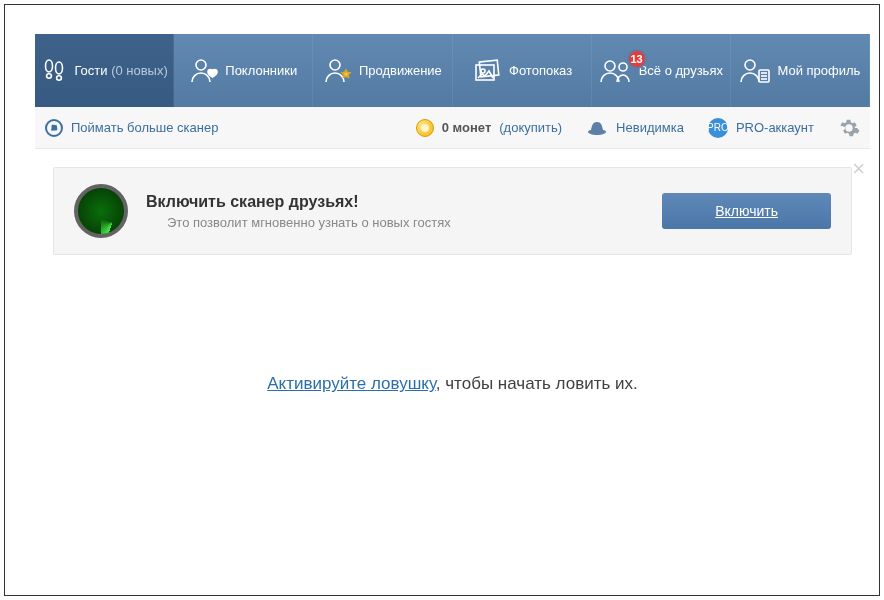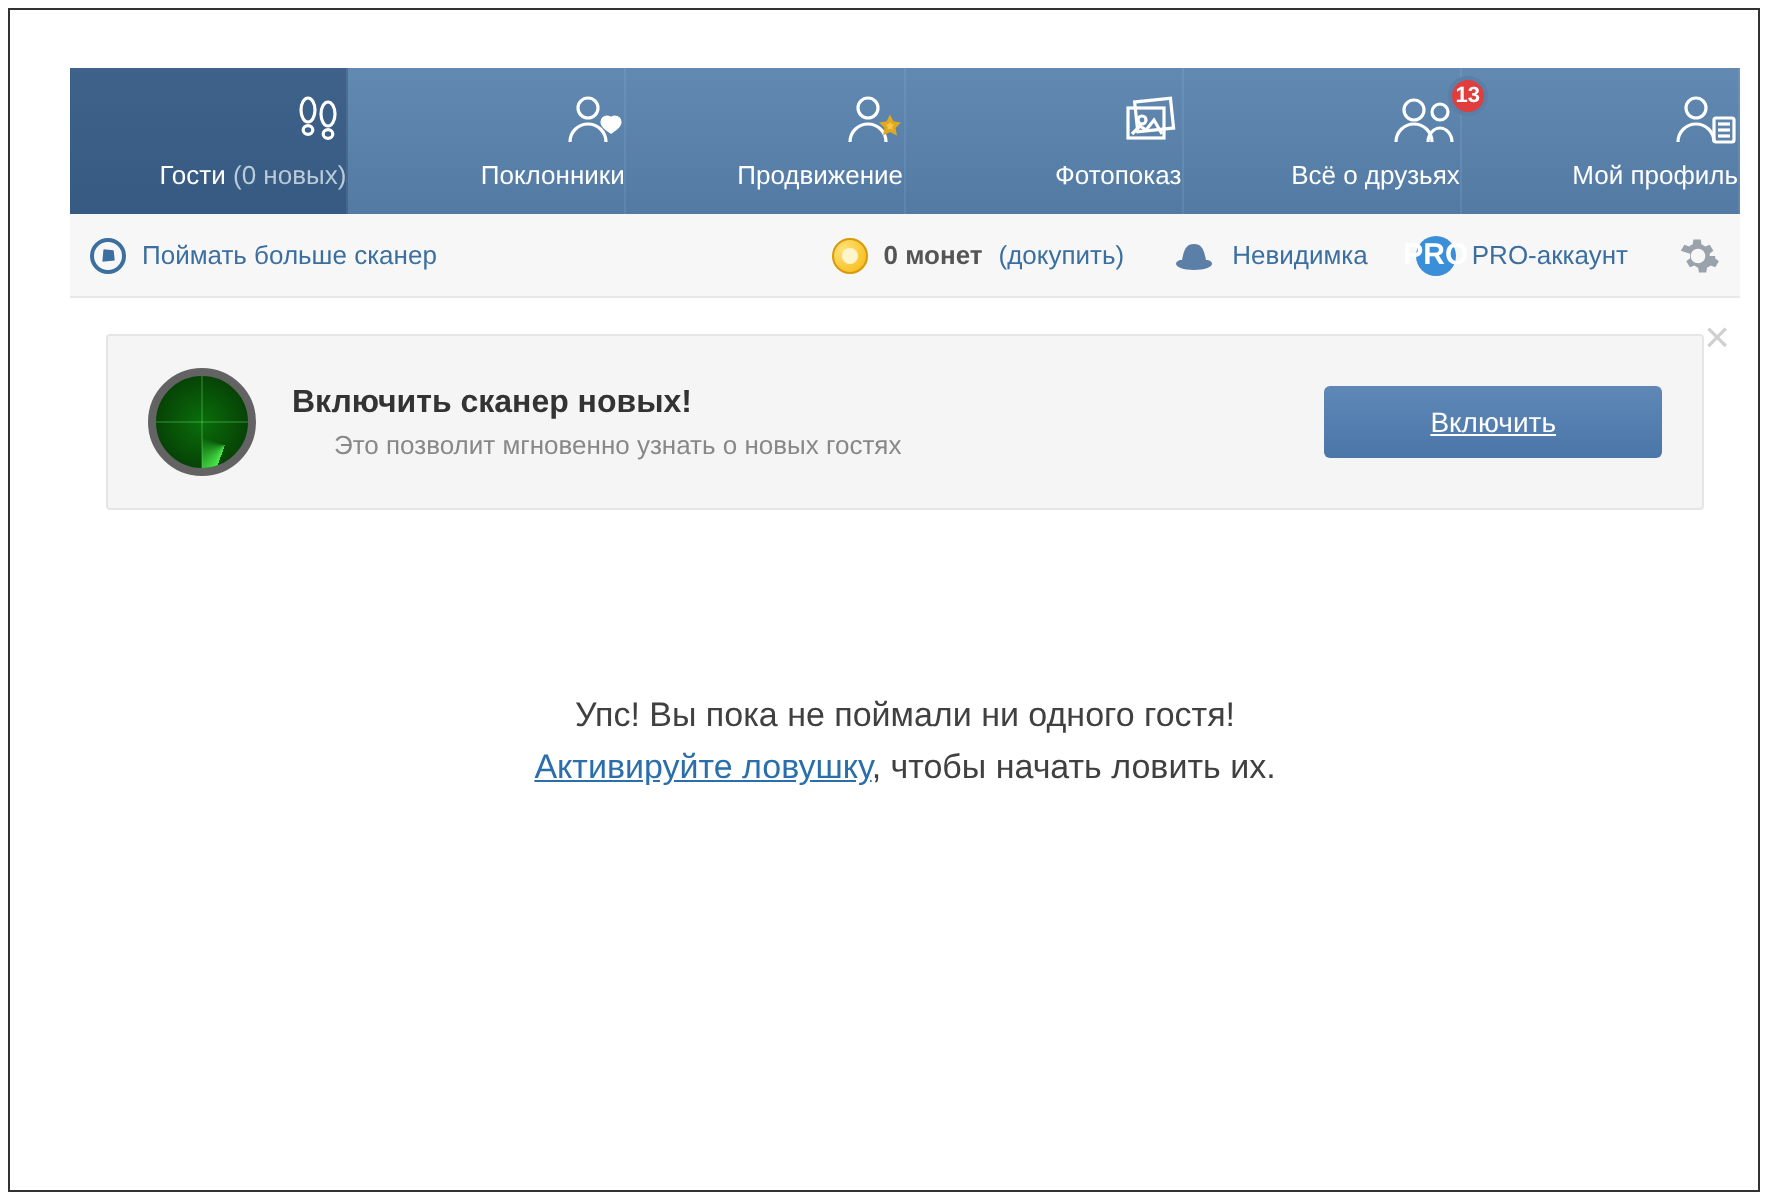--- a/index.html
+++ b/index.html
@@ -23,22 +23,22 @@
   
   .nav {
     display: flex;
     background: #5b7fa6;
     background: linear-gradient(to bottom, #6189b2 0%, #527aa3 100%);
     height: 73px;
   }
   .nav-item {
     flex: 1;
     display: flex;
-    flex-direction: column;
-    align-items: flex-end;
+    flex-direction: row;
+    align-items: center;
     justify-content: center;
     color: #fff;
     font-size: 13px;
     cursor: pointer;
     position: relative;
     border-right: 1px solid rgba(255,255,255,0.08);
     gap: 6px;
   }
   .nav-item.active {
     background: linear-gradient(to bottom, #3f628b 0%, #365a82 100%);
@@ -104,21 +104,21 @@
     content:"";
     width:8px;height:8px;
     background:#3b6fa0;
     transform:rotate(45deg);
     clip-path: polygon(50% 0, 100% 40%, 50% 100%, 0 40%);
   }
   .hat-icon svg{display:block;}
   .pro-icon{
     width:20px;height:20px;border-radius:50%;
     background:#3b8ed8;color:#fff;
-    font-size:15px;font-weight:bold;
+    font-size:10px;font-weight:normal;
     display:flex;align-items:center;justify-content:center;
   }
   .gear-icon{
     width:22px;height:22px;
     color:#9aa3ab;
     cursor:pointer;
   }
   
   .banner {
     margin: 18px 18px 0 18px;
@@ -298,27 +298,27 @@
         <svg width="22" height="22" viewBox="0 0 24 24" fill="currentColor">
             <path d="M12 8a4 4 0 100 8 4 4 0 000-8zm9.4 4c0 .4 0 .8-.1 1.2l2.1 1.6-2 3.4-2.5-1a7.6 7.6 0 01-2 1.2l-.4 2.6h-4l-.4-2.6a7.6 7.6 0 01-2-1.2l-2.5 1-2-3.4 2.1-1.6a7.8 7.8 0 010-2.4L2.6 9.2l2-3.4 2.5 1c.6-.5 1.3-.9 2-1.2L9.5 3h4l.4 2.6c.7.3 1.4.7 2 1.2l2.5-1 2 3.4-2.1 1.6c.1.4.1.8.1 1.2z"></path>
           </svg>
       </span>
     </div>
 
     <div class="banner">
       <span class="close-x">×</span>
       <div class="scanner"></div>
       <div class="banner-text">
-        <div class="banner-title">Включить сканер новых!</div>
+        <div class="banner-title">Включить сканер друзьях!</div>
         <div class="banner-sub">Это позволит мгновенно узнать о новых гостях</div>
       </div>
       <button class="btn-primary">Включить</button>
     </div>
 
     <div class="empty">
       <div>
-        <span>Упс! Вы пока не поймали ни одного гостя!</span><br>
+        <br>
         <a>Активируйте ловушку</a><span>, чтобы начать ловить их.</span>
       </div>
     </div>
 
   </div>
 </div>
 
 </body></html>

